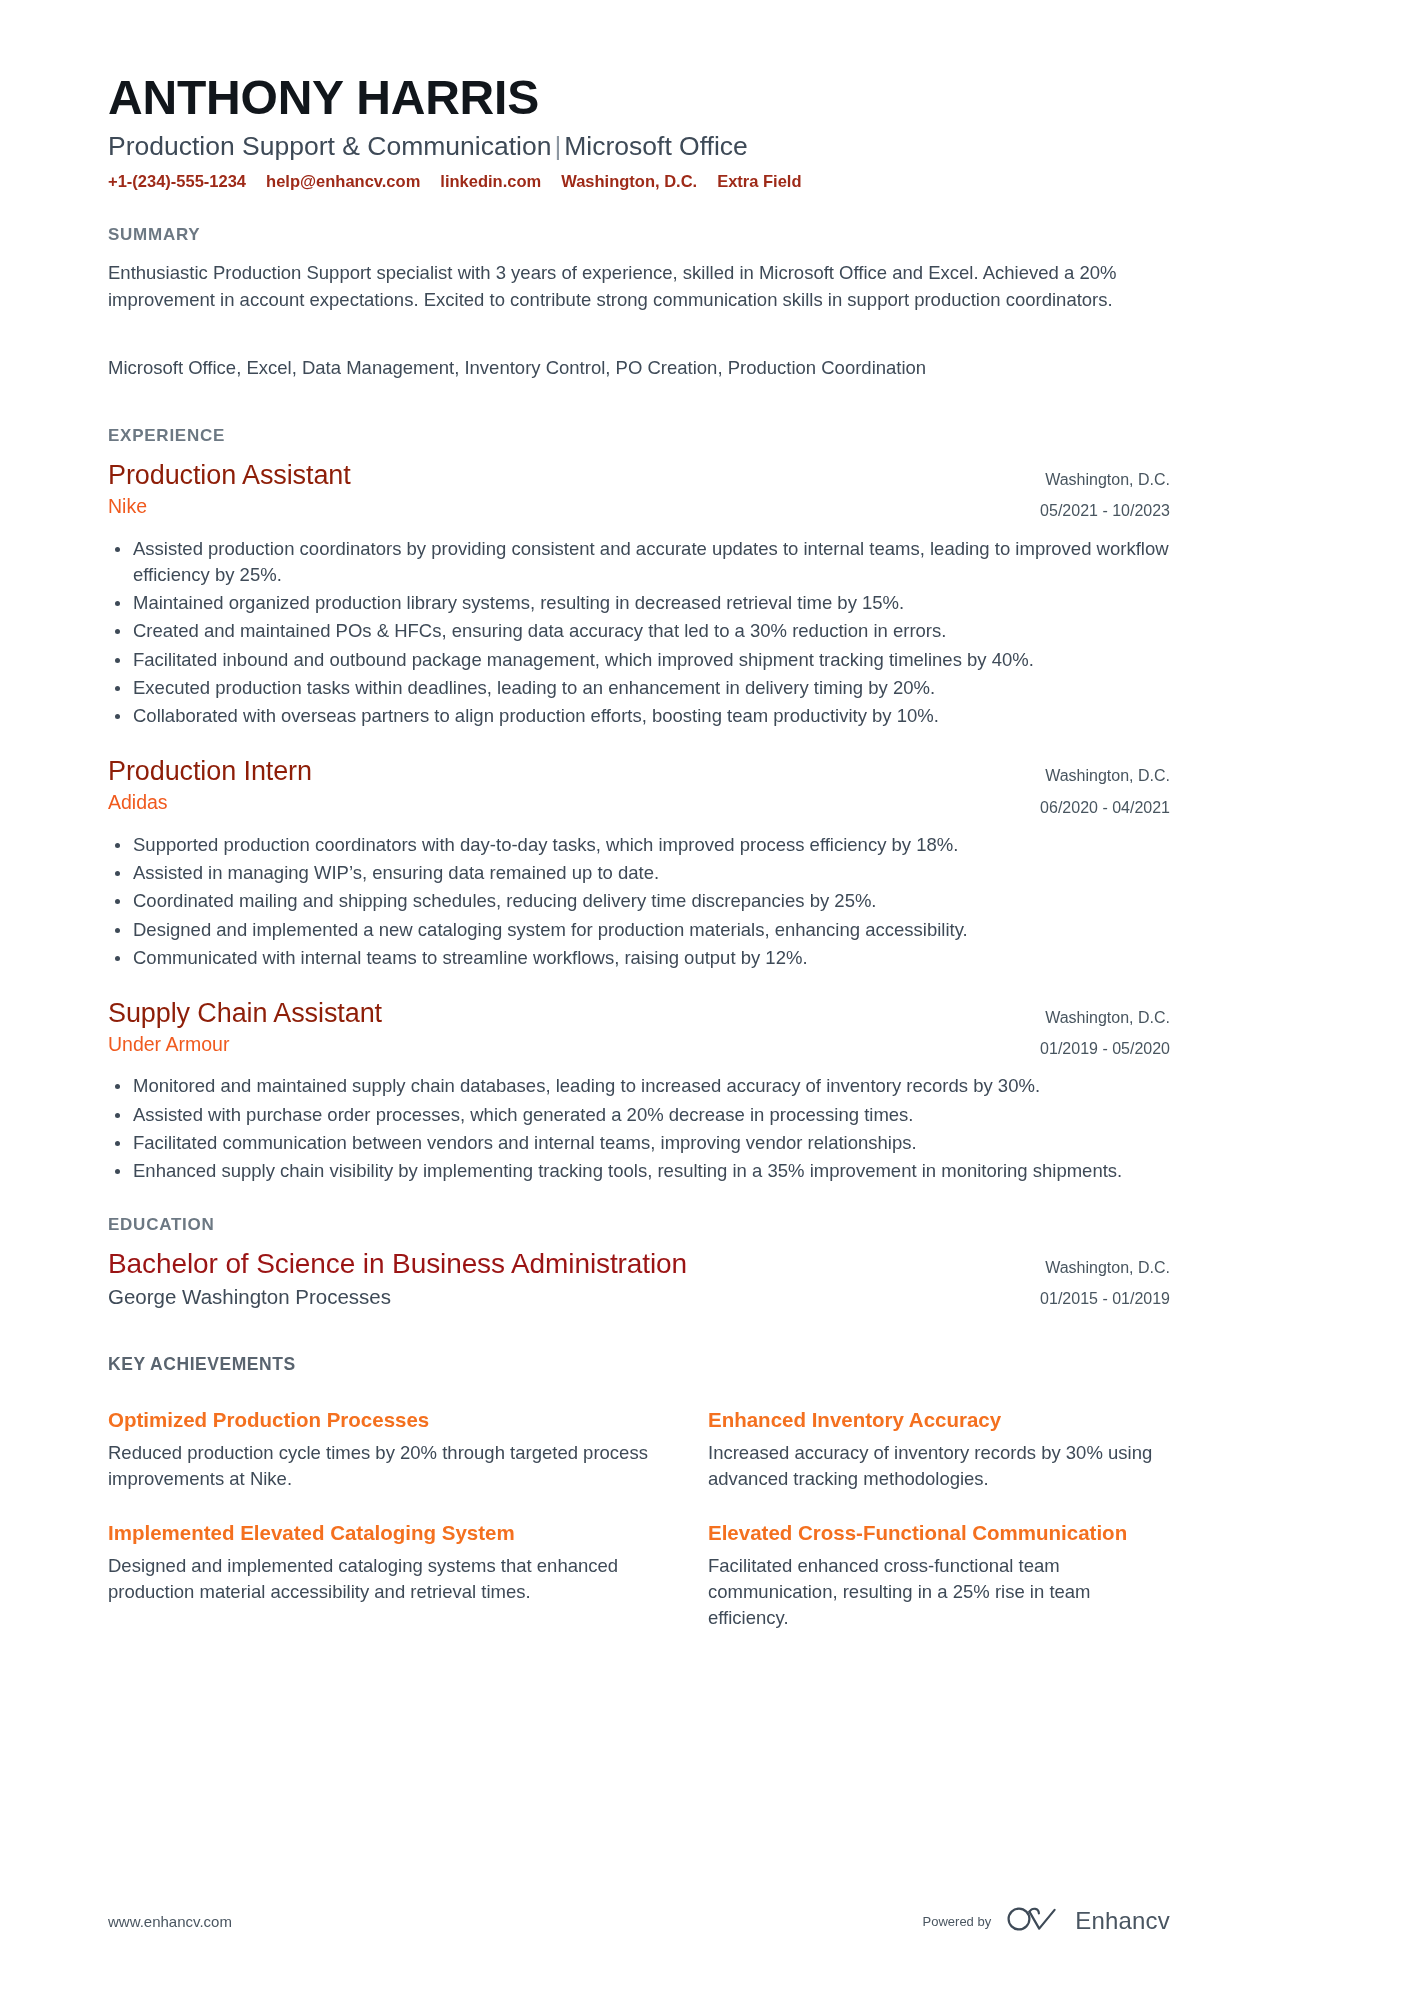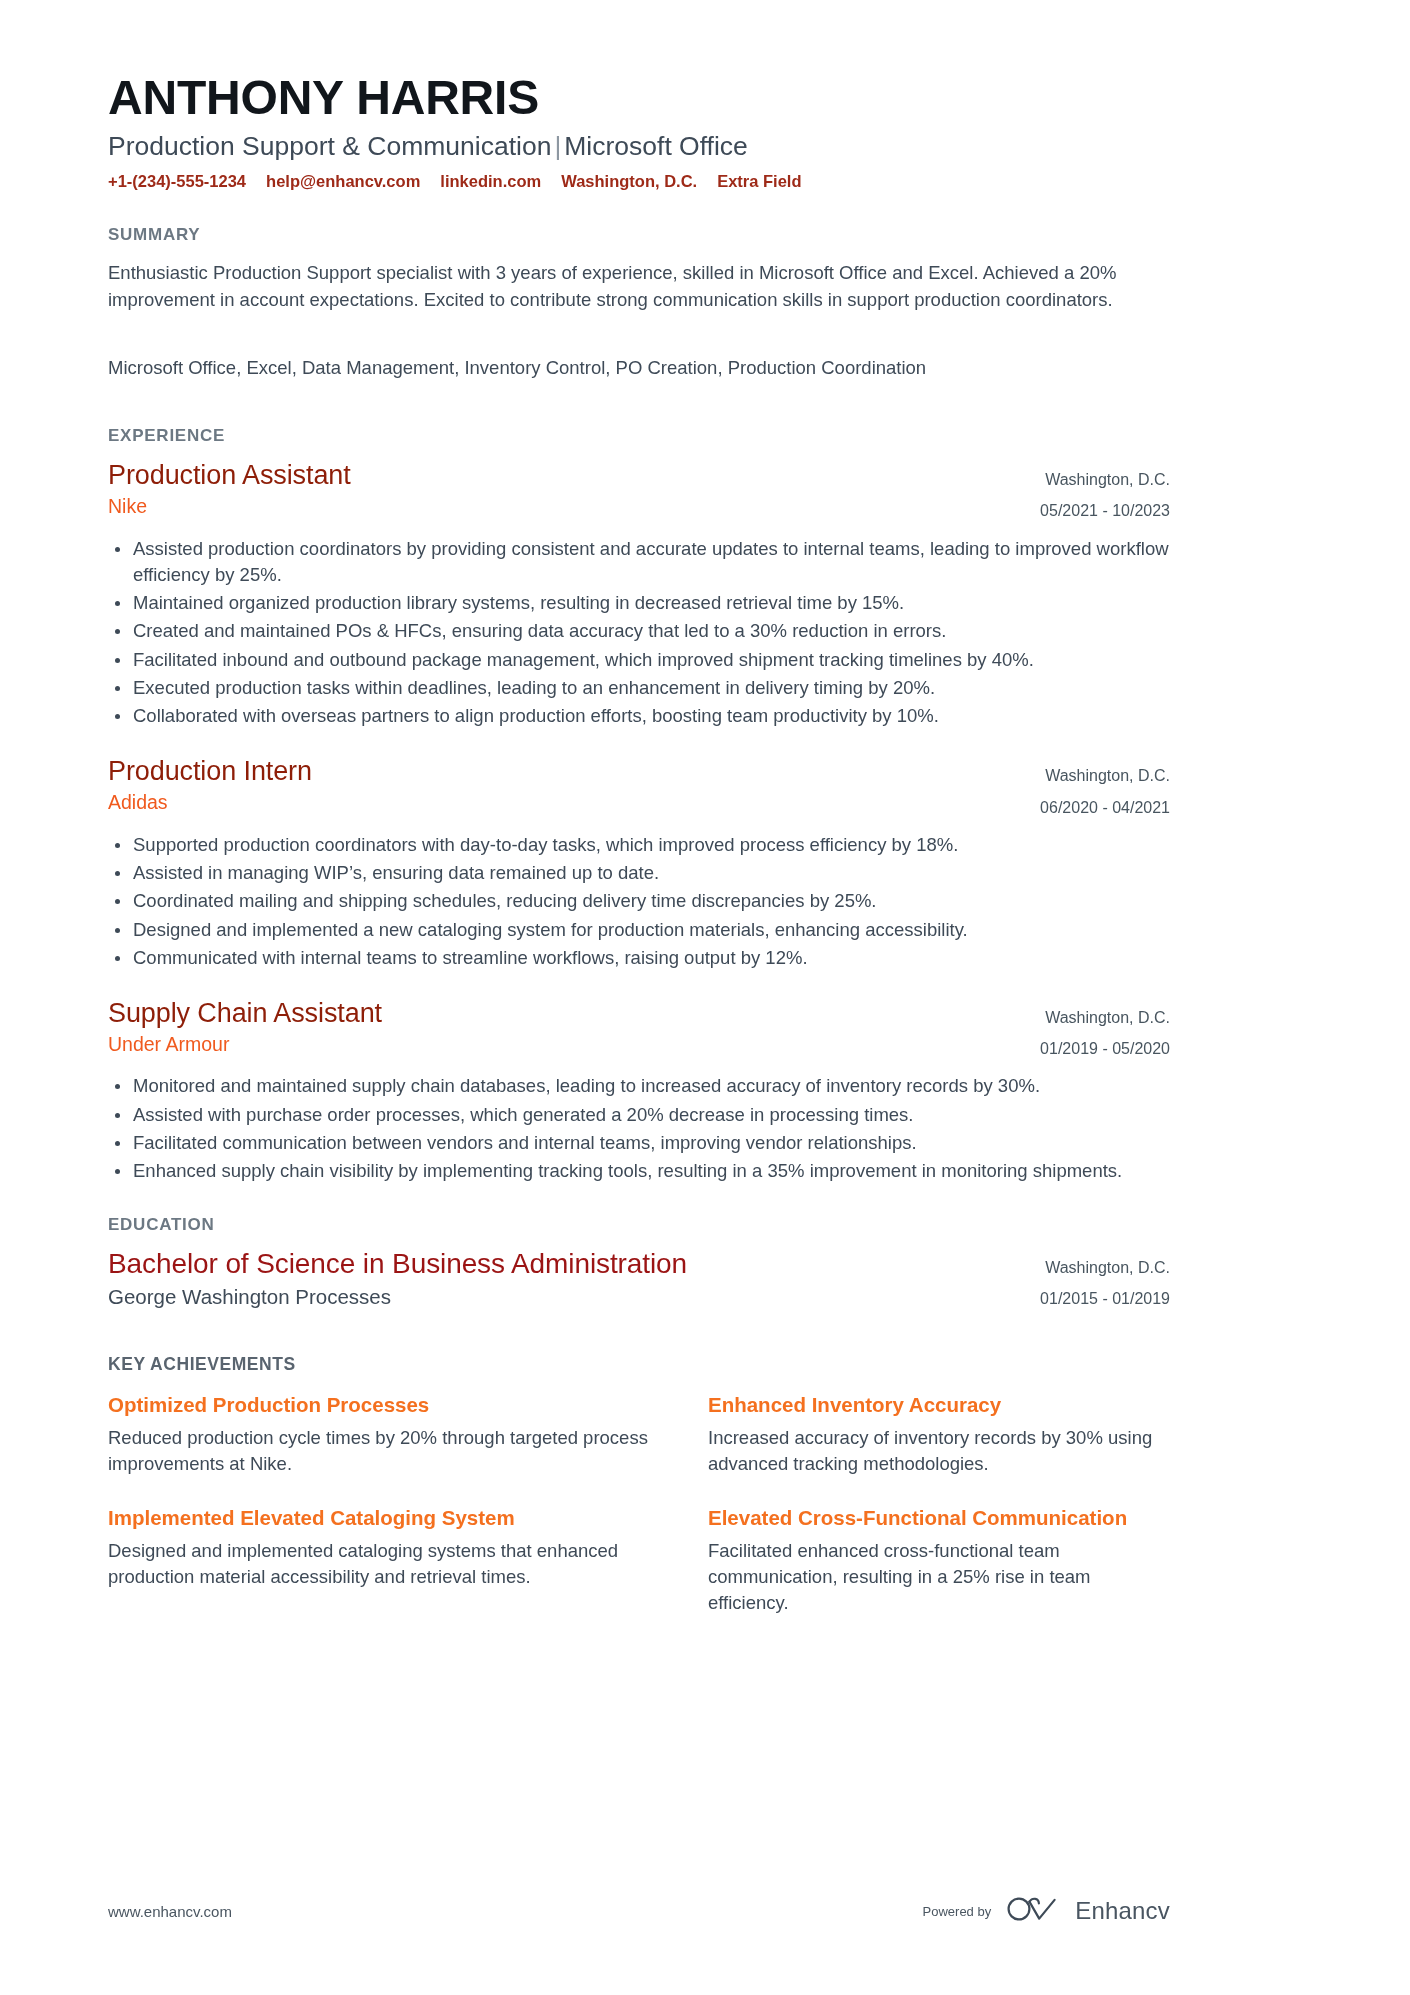--- a/index.html
+++ b/index.html
@@ -168,21 +168,21 @@
     line-height: 1.35;
     margin-top: 3px;
   }
 
   
   .achievements-block { margin-top: 6px; }
   .achievements-title {
     font-size: 17.5px;
     letter-spacing: 0.55px;
     color: #59646f;
-    margin-bottom: 17px;
+    margin-bottom: 32px;
   }
   .ach-grid {
     display: grid;
     grid-template-columns: 600px 1fr;
     column-gap: 0px;
     row-gap: 28px;
   }
   .ach-card { max-width: 565px; }
   .ach-head {
     font-size: 20.5px;
@@ -195,21 +195,21 @@
     font-size: 18.5px;
     line-height: 1.42;
     color: #3e4a57;
   }
 
   
   .footer {
     position: absolute;
     left: 108px;
     right: 108px;
-    bottom: 68px;
+    bottom: 58px;
     display: flex;
     align-items: center;
     justify-content: space-between;
   }
   .footer-url {
     font-size: 15px;
     color: #4a5661;
   }
   .footer-brand {
     display: flex;

